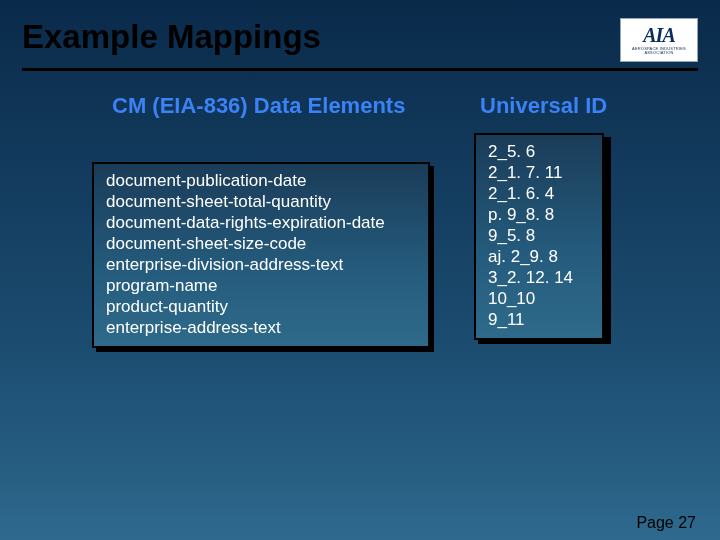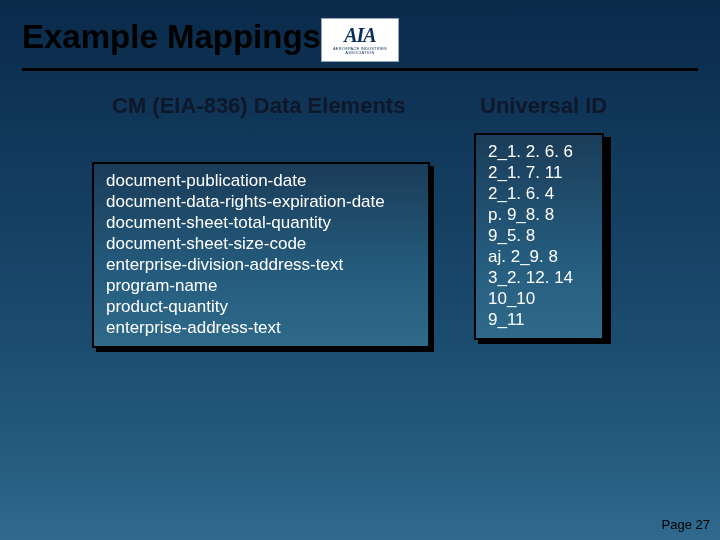--- a/index.html
+++ b/index.html
@@ -6,21 +6,21 @@
   html, body { width: 720px; height: 540px; overflow: hidden; }
   body {
     font-family: Arial, "Helvetica Neue", Helvetica, sans-serif;
     background: linear-gradient(to bottom, #0a2a4a 0%, #123a5c 30%, #1a4a6e 60%, #255c80 85%, #2f6a8e 100%);
     color: #fff;
     position: relative;
   }
   .header {
     display: flex;
     align-items: flex-start;
-    justify-content: flex-start;
+    justify-content: space-between;
     padding: 18px 22px 0 22px;
   }
   .title {
     color: #000;
     font-size: 33px;
     font-weight: bold;
   }
   .logo {
     width: 78px;
     height: 44px;
@@ -57,21 +57,21 @@
   .content {
     padding: 22px 24px 0 24px;
   }
   .columns {
     display: flex;
     gap: 44px;
     align-items: flex-start;
     padding-left: 68px;
   }
   .col-heading {
-    color: #0f172a;
+    color: #3b82f6;
     font-size: 22px;
     font-weight: bold;
     margin-bottom: 14px;
     white-space: nowrap;
   }
   .col-left .col-heading { padding-left: 20px; }
   .col-right .col-heading { padding-left: 6px; }
   .box-wrap {
     position: relative;
   }
@@ -93,23 +93,23 @@
   .row {
     font-size: 17px;
     line-height: 21px;
     white-space: nowrap;
     color: #fff;
     font-family: Arial, sans-serif;
   }
   .footer {
     position: absolute;
     bottom: 8px;
-    right: 10px;
+    right: 24px;
     color: #000;
-    font-size: 13px;
+    font-size: 16px;
   }
 </style>
 </head>
 <body>
 
 <div class="header">
   <div class="title">Example Mappings</div>
   <div class="logo">
     <div class="logo-main">AIA</div>
     <div class="logo-sub">AEROSPACE INDUSTRIES ASSOCIATION</div>
@@ -118,36 +118,36 @@
 <div class="divider"></div>
 
 <div class="content">
   <div class="columns">
     <div class="col-left">
       <div class="col-heading">CM (EIA-836) Data Elements</div>
       <div class="box-wrap">
         <div class="box-shadow"></div>
         <div class="box" id="left-box">
             <div class="row">document-publication-date</div>
+            <div class="row">document-sheet-total-quantity</div>
             <div class="row">document-data-rights-expiration-date</div>
-            <div class="row">document-sheet-total-quantity</div>
             <div class="row">document-sheet-size-code</div>
             <div class="row">enterprise-division-address-text</div>
             <div class="row">program-name</div>
             <div class="row">product-quantity</div>
             <div class="row">enterprise-address-text</div>
           </div>
       </div>
     </div>
     <div class="col-right">
       <div class="col-heading">Universal ID</div>
       <div class="box-wrap">
         <div class="box-shadow"></div>
         <div class="box" id="right-box">
-            <div class="row">2_1. 2. 6. 6</div>
+            <div class="row">2_5. 6</div>
             <div class="row">2_1. 7. 11</div>
             <div class="row">2_1. 6. 4</div>
             <div class="row">p. 9_8. 8</div>
             <div class="row">9_5. 8</div>
             <div class="row">aj. 2_9. 8</div>
             <div class="row">3_2. 12. 14</div>
             <div class="row">10_10</div>
             <div class="row">9_11</div>
           </div>
       </div>

